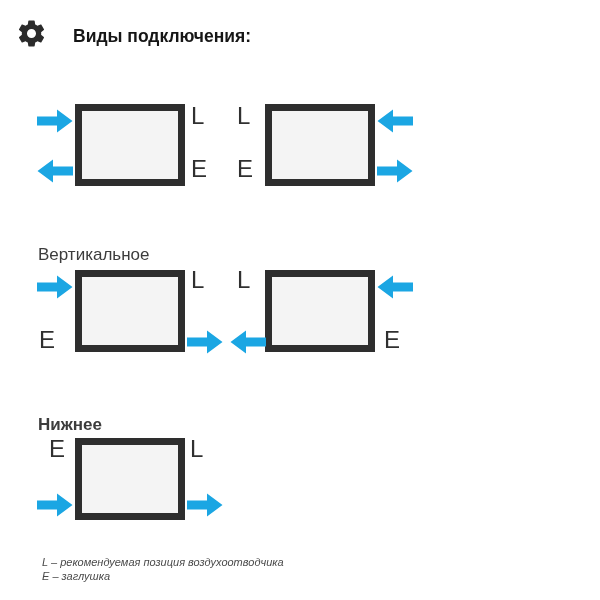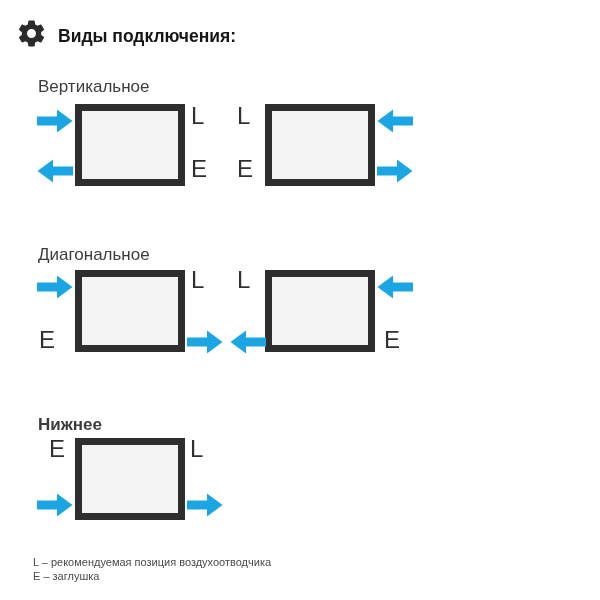--- a/index.html
+++ b/index.html
@@ -7,48 +7,47 @@
     --box-border:#2E2E2E;
     --box-fill:#F4F4F4;
     --ink:#2B2B2B;
   }
   html,body{margin:0;padding:0;background:#ffffff;}
   #page{
     position:relative;width:600px;height:600px;background:#ffffff;overflow:hidden;
     font-family:"Liberation Sans",sans-serif;
   }
   .page-title{
-    position:absolute;left:58px;top:26px;font-size:17.5px;font-weight:700;color:#161616;
+    position:absolute;left:73px;top:26px;font-size:17.5px;font-weight:700;color:#161616;
   }
   .gear{position:absolute;left:16px;top:18px;width:31px;height:31px;}
   .gear svg{display:block;width:100%;height:100%;}
   .sec-label{position:absolute;font-size:17px;font-weight:400;color:#3C3C3C;}
   .box{
     position:absolute;width:96px;height:68px;
     border:7px solid var(--box-border);background:var(--box-fill);
   }
   .mark{position:absolute;font-size:24px;line-height:1;color:#303030;}
   .arrow{position:absolute;width:36px;height:24px;}
   .arrow svg{display:block;width:100%;height:100%;}
   .arrow.left{transform:scaleX(-1);}
-  .legend-line{position:absolute;left:33px;font-size:11px;color:#4A4A4A;}
+  .legend-line{position:absolute;left:42px;font-size:11px;color:#4A4A4A;font-style:italic;}
 </style>
 </head>
 <body>
 
 <div id="page">
 
   <span class="gear">
     <svg viewBox="0 0 24 24" aria-hidden="true">
       <path fill="var(--ink)" d="M19.43 12.98c.04-.32.07-.64.07-.98s-.03-.66-.07-.98l2.11-1.65c.19-.15.24-.42.12-.64l-2-3.46c-.12-.22-.39-.3-.61-.22l-2.49 1c-.52-.4-1.08-.73-1.69-.98l-.38-2.65C14.46 2.18 14.25 2 14 2h-4c-.25 0-.46.18-.49.42l-.38 2.65c-.61.25-1.17.59-1.69.98l-2.49-1c-.23-.09-.49 0-.61.22l-2 3.46c-.13.22-.07.49.12.64l2.11 1.65c-.04.32-.07.65-.07.98s.03.66.07.98l-2.11 1.65c-.19.15-.24.42-.12.64l2 3.46c.12.22.39.3.61.22l2.49-1c.52.4 1.08.73 1.69.98l.38 2.65c.03.24.24.42.49.42h4c.25 0 .46-.18.49-.42l.38-2.65c.61-.25 1.17-.59 1.69-.98l2.49 1c.23.09.49 0 .61-.22l2-3.46c.12-.22.07-.49-.12-.64l-2.11-1.65zM12 15.5c-1.93 0-3.5-1.57-3.5-3.5s1.57-3.5 3.5-3.5 3.5 1.57 3.5 3.5-1.57 3.5-3.5 3.5z"></path>
     </svg>
   </span>
   <div class="page-title">Виды подключения:</div>
 
-  <div class="sec-label" style="left:38px;top:77px;">Вертикальное</div>
 
   <div class="box" style="left:75px;top:104px;"></div>
   <span class="arrow right" style="left:37px;top:109px;">
     <svg viewBox="0 0 36 24">
         <polygon style="fill:var(--arrow)" points="0,7.5 20,7.5 20,0.5 35.5,12 20,23.5 20,16.5 0,16.5"></polygon>
       </svg>
   </span>
   <span class="arrow left" style="left:37px;top:159px;">
     <svg viewBox="0 0 36 24">
         <polygon style="fill:var(--arrow)" points="0,7.5 20,7.5 20,0.5 35.5,12 20,23.5 20,16.5 0,16.5"></polygon>
@@ -64,21 +63,21 @@
     <svg viewBox="0 0 36 24">
         <polygon style="fill:var(--arrow)" points="0,7.5 20,7.5 20,0.5 35.5,12 20,23.5 20,16.5 0,16.5"></polygon>
       </svg>
   </span>
   <span class="arrow right" style="left:377px;top:159px;">
     <svg viewBox="0 0 36 24">
         <polygon style="fill:var(--arrow)" points="0,7.5 20,7.5 20,0.5 35.5,12 20,23.5 20,16.5 0,16.5"></polygon>
       </svg>
   </span>
 
-  <div class="sec-label" style="left:38px;top:245px;">Диагональное</div>
+  <div class="sec-label" style="left:38px;top:245px;">Вертикальное</div>
 
   <div class="box" style="left:75px;top:270px;"></div>
   <span class="arrow right" style="left:37px;top:275px;">
     <svg viewBox="0 0 36 24">
         <polygon style="fill:var(--arrow)" points="0,7.5 20,7.5 20,0.5 35.5,12 20,23.5 20,16.5 0,16.5"></polygon>
       </svg>
   </span>
   <div class="mark" style="left:39px;top:328px;">E</div>
   <div class="mark" style="left:191px;top:268px;">L</div>
   <span class="arrow right" style="left:187px;top:330px;">

